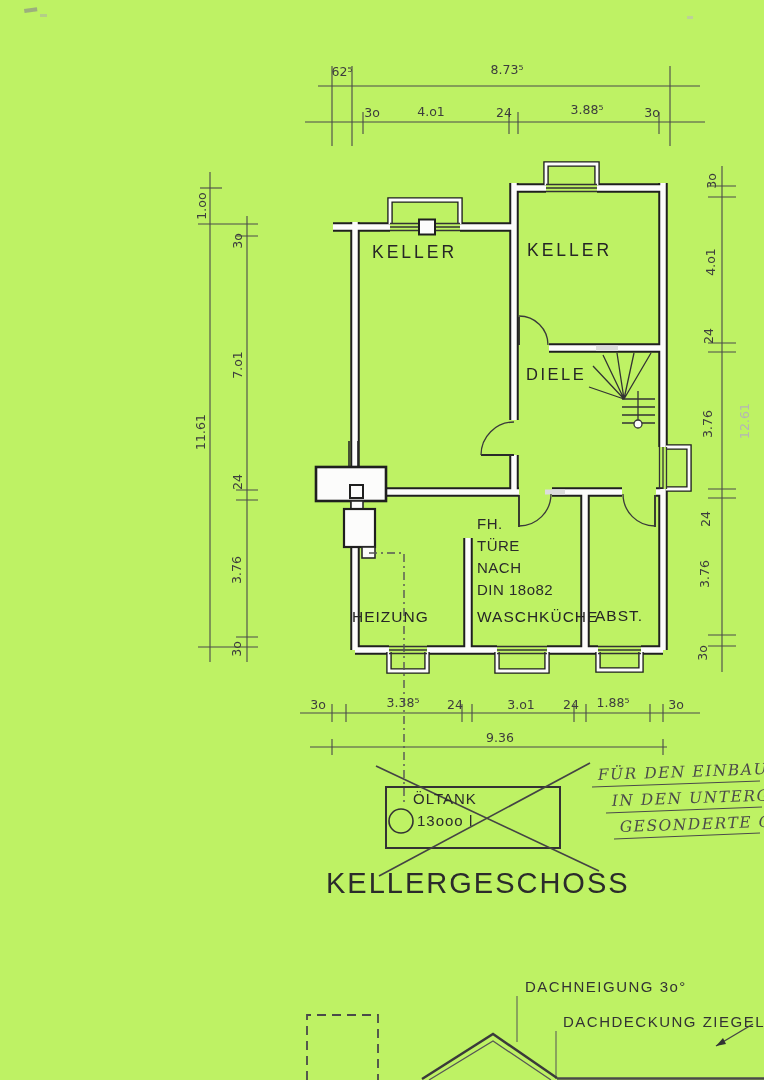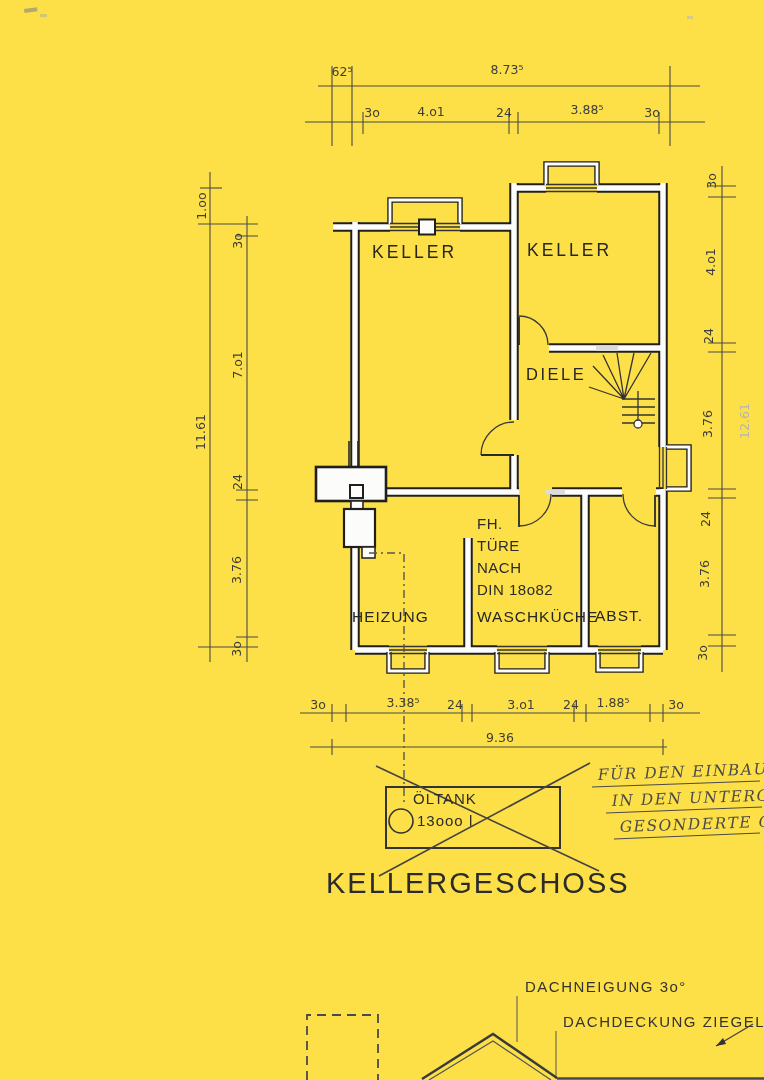--- a/index.html
+++ b/index.html
@@ -1,16 +1,16 @@
 <!DOCTYPE html>
 <html><head>
 <meta charset="utf-8">
 <style>
   html,body{margin:0;padding:0;background:#e8e8e8;}
-  #page{position:relative;width:764px;height:1080px;background:#fde047;overflow:hidden;
+  #page{position:relative;width:764px;height:1080px;background:#bef264;overflow:hidden;
         font-family:"Liberation Sans",sans-serif;}
   svg text{user-select:none;}
   .room-label{font-family:"Liberation Sans",sans-serif;font-size:17.5px;letter-spacing:3px;fill:#262626;}
   .room-label-sm{font-family:"Liberation Sans",sans-serif;font-size:15.5px;letter-spacing:1px;fill:#262626;}
   .note-text{font-family:"Liberation Sans",sans-serif;font-size:15px;letter-spacing:.5px;fill:#2b2b2b;}
   .dim-text{font-family:"DejaVu Sans",sans-serif;font-size:12.5px;fill:#3d3d3d;}
   .dim-faint{font-family:"DejaVu Sans",sans-serif;font-size:12.5px;fill:#b5b5b5;}
   .title-text{font-family:"Liberation Sans",sans-serif;font-size:29px;letter-spacing:2px;fill:#2b2b2b;}
   .hand-text{font-family:"DejaVu Serif",serif;font-style:italic;font-size:15.5px;letter-spacing:1.5px;fill:#4a4a4a;}
   .roof-text{font-family:"Liberation Sans",sans-serif;font-size:15px;letter-spacing:1.5px;fill:#333;}

